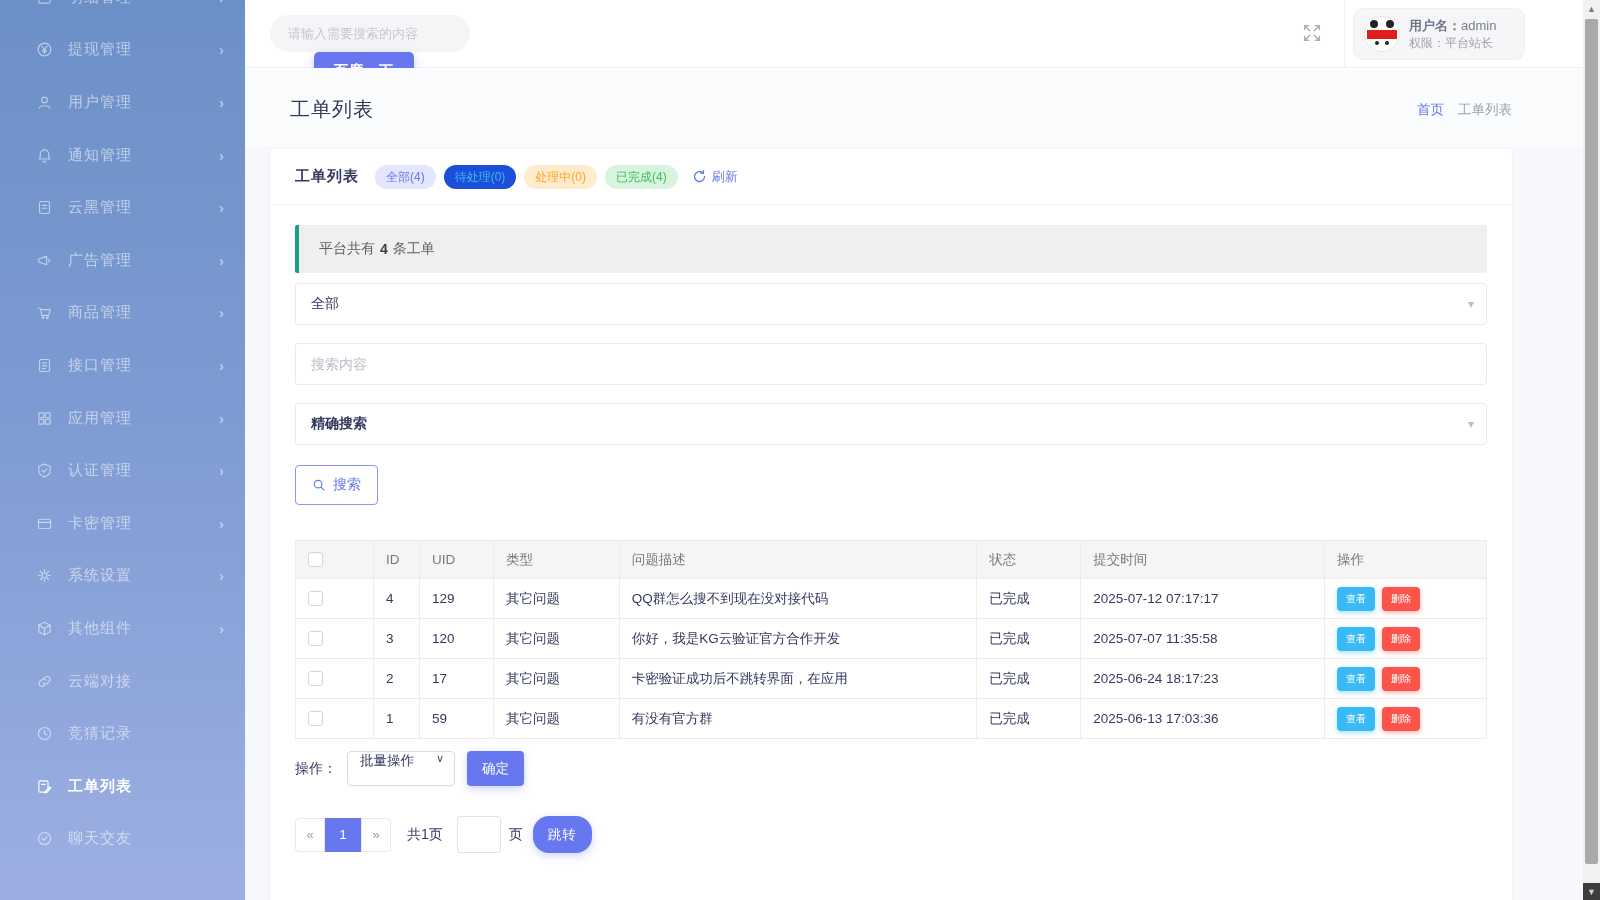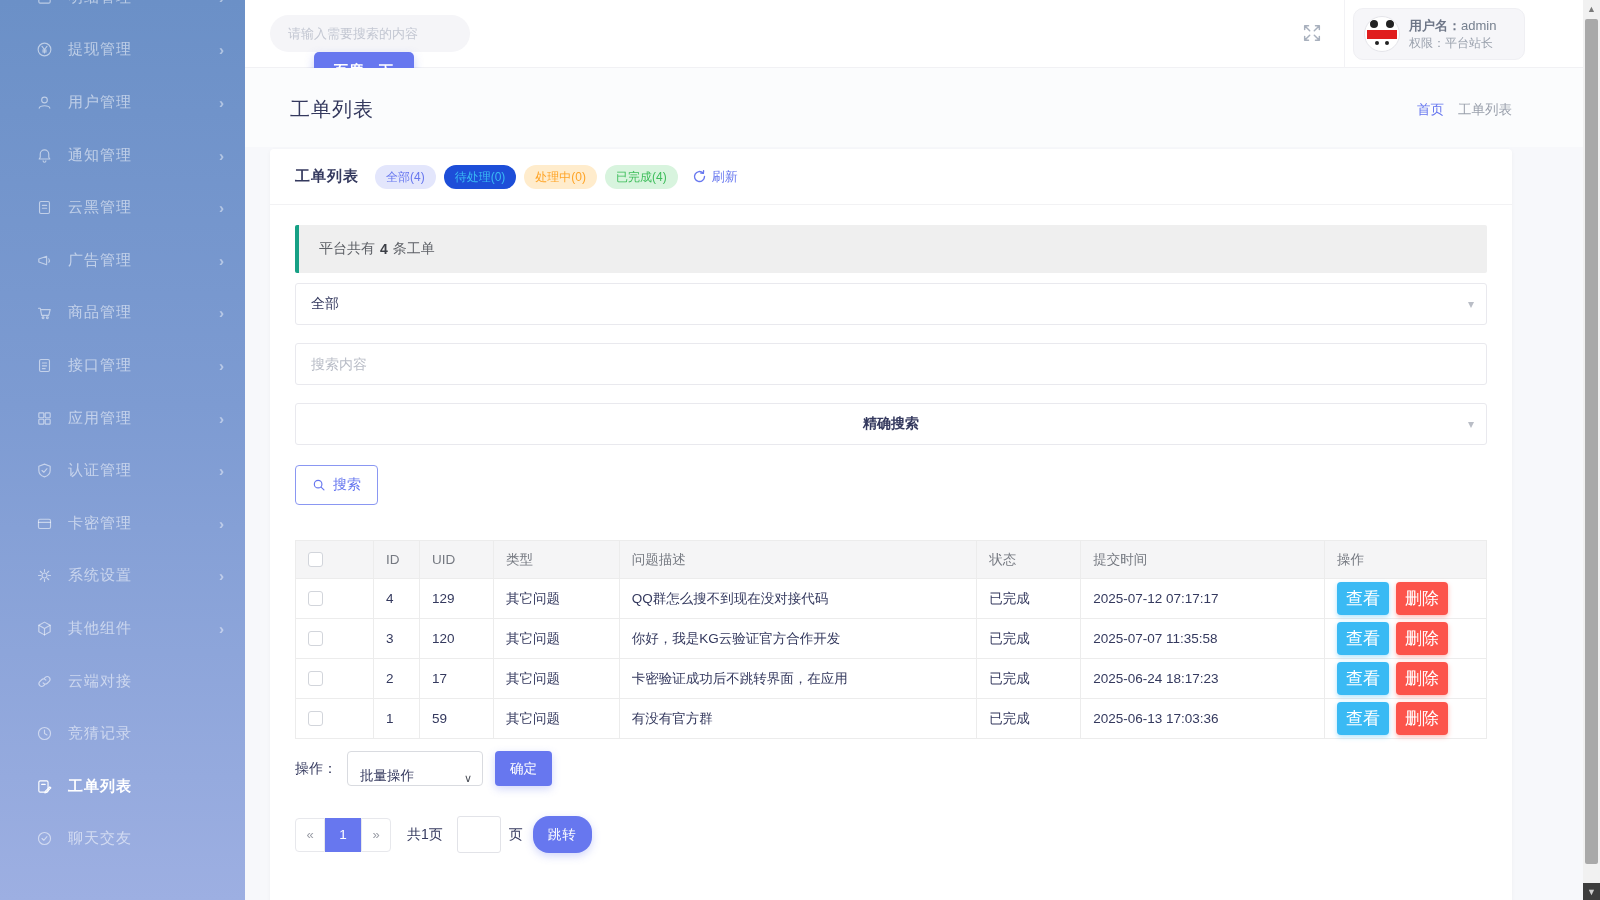--- a/index.html
+++ b/index.html
@@ -75,46 +75,46 @@
   .refresh svg { width:15px; height:15px; stroke:#6777ef; fill:none; stroke-width:2.2; stroke-linecap:round; margin-right:5px; }
 
   .card-body { padding:20px 25px 0 25px; }
   .alert { background:#efefef; border-left:4px solid #16a085; height:48px; display:flex; align-items:center;
     padding:0 20px; font-size:14px; color:#5d6066; border-radius:2px; }
   .alert b { margin:0 5px; color:#3b3e45; }
 
   .field { position:relative; width:100%; height:42px; border:1px solid #e9e9ee; border-radius:3px;
     display:flex; align-items:center; padding:0 15px; font-size:14px; color:#34395e; background:#fff; cursor:pointer; }
   .field.select::after { content:"▾"; position:absolute; right:12px; color:#b9bdc6; font-size:12px; }
-  .field.mt10 { margin-top:10px; } .field.mt18 { margin-top:18px;justify-content:center; }
+  .field.mt10 { margin-top:10px; } .field.mt18 { margin-top:18px; }
   .field input { border:none; outline:none; width:100%; font-size:14px; color:#34395e; font-family:inherit; }
   .field input::placeholder { color:#b9bdc7; }
   .field .bold { font-weight:bold; }
 
   .search-btn { margin-top:20px; height:40px; padding:0 16px; background:#fff; border:1px solid #8a97f2;
     border-radius:4px; color:#6777ef; font-size:14px; display:inline-flex; align-items:center; gap:7px;
     cursor:pointer; font-family:inherit; }
   .search-btn svg { width:14px; height:14px; stroke:#6777ef; fill:none; stroke-width:2; stroke-linecap:round; }
 
   table.grid { margin-top:35px; width:100%; border-collapse:collapse; border:1px solid #ececec; }
   table.grid th, table.grid td { border:1px solid #ececec; font-weight:normal; text-align:left; padding:0 12px; }
   table.grid th { height:38px; background:#f5f5f6; color:#757981; font-size:13.5px; }
   table.grid td { height:40px; font-size:13.5px; color:#34395e; }
   .cb { display:inline-block; width:15px; height:15px; border:1px solid #d2d5db; border-radius:3px; background:#fff;
     vertical-align:middle; cursor:pointer; }
   td.link, a.cell-link { color:#6777ef; text-decoration:none; cursor:pointer; }
   td.status { color:#3dbd5a; }
-  .act-btn { display:inline-block; padding:5px 9px; border-radius:4px; color:#fff; font-size:17px; cursor:pointer; }
+  .act-btn { display:inline-block; padding:5px 9px; border-radius:4px; color:#fff; font-size:10px; cursor:pointer; }
   .act-btn.view { background:#3abaf4; box-shadow:0 2px 5px rgba(58,186,244,.4); margin-right:7px; }
   .act-btn.del  { background:#fc544b; box-shadow:0 2px 5px rgba(252,84,75,.4); }
 
   .bulk-row { margin-top:12px; display:flex; align-items:center; }
   .bulk-label { font-size:14px; color:#34395e; margin-right:10px; }
-  .bulk-select { position:relative; width:136px; height:35px; border:1px solid #d9dbe0; border-radius:4px;
-    display:flex; align-items:flex-end; padding:0 12px; font-size:13.5px; color:#34395e; cursor:pointer; background:#fff; }
+  .bulk-select { position:relative; width:108px; height:35px; border:1px solid #d9dbe0; border-radius:4px;
+    display:flex; align-items:flex-start; padding:0 12px; font-size:13.5px; color:#34395e; cursor:pointer; background:#fff; }
   .bulk-select::after { content:"∨"; position:absolute; right:10px; font-size:11px; color:#4a4e57; }
   .confirm-btn { margin-left:12px; height:35px; padding:0 15px; background:#6777ef; color:#fff; border:none;
     border-radius:4px; font-size:13.5px; cursor:pointer; font-family:inherit; box-shadow:0 3px 8px rgba(103,119,239,.3); }
 
   .pager { margin-top:30px; display:flex; align-items:center; }
   .pg-btn { height:34px; min-width:30px; border:1px solid #e7e8ec; background:#fff; color:#9a9da6;
     display:flex; align-items:center; justify-content:center; font-size:13px; cursor:pointer; }
   .pg-btn.prev { border-radius:4px 0 0 4px; }
   .pg-btn.next { border-radius:0 4px 4px 0; }
   .pg-current { height:34px; width:36px; background:#6777ef; color:#fff; display:flex; align-items:center;

